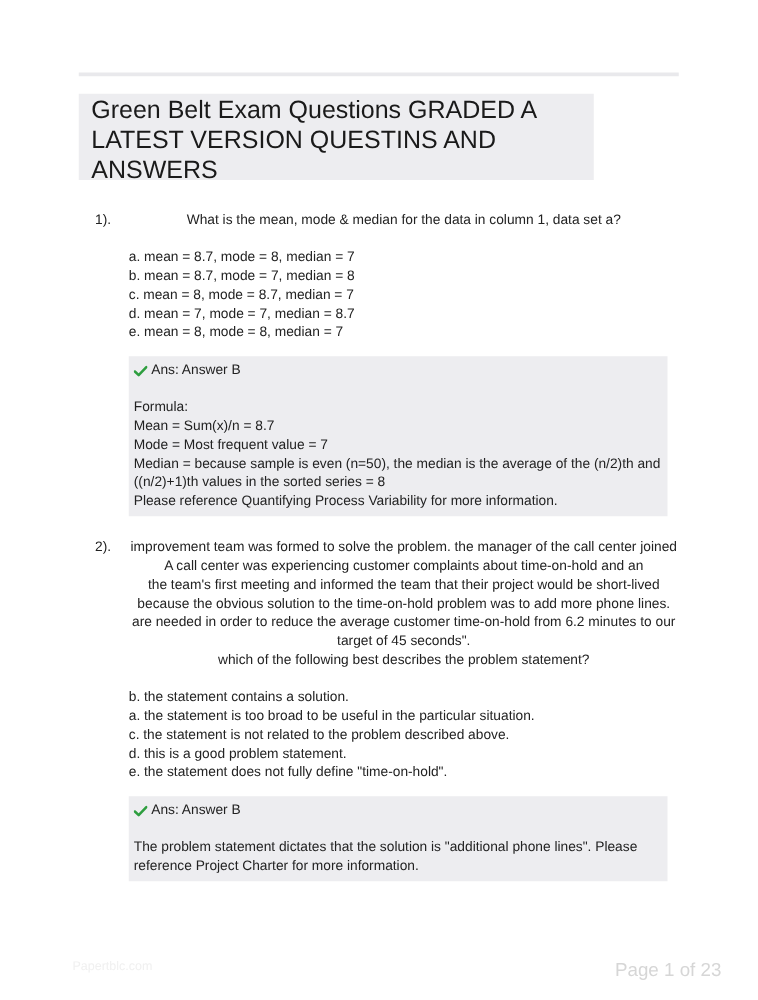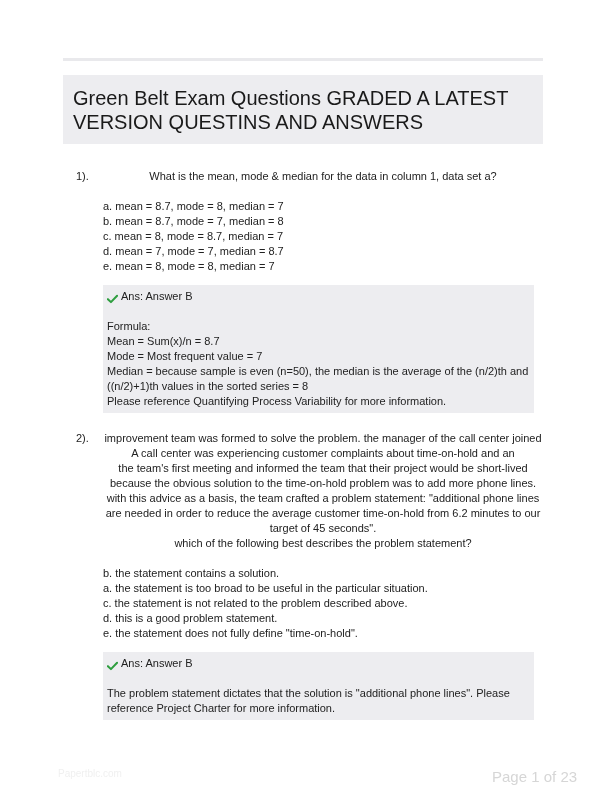--- a/index.html
+++ b/index.html
@@ -20,25 +20,25 @@
       left: 63px;
       top: 58px;
       width: 480px;
       height: 3px;
       background: #e9e9ec;
     }
     .title-box {
       position: absolute;
       left: 63px;
       top: 75px;
-      width: 480px;
+      width: 412px;
       height: 69px;
       background: #ededf0;
       box-sizing: border-box;
-      padding: 11px 10px 0 10px;
+      padding: 1px 10px 0 10px;
     }
     .title-text {
       font-size: 20px;
       line-height: 24px;
       color: #1a1a1a;
       font-weight: normal;
       margin: 0;
     }
     .question {
       position: absolute;
@@ -71,21 +71,21 @@
     }
     .answer-box {
       background: #ededf0;
       margin-top: 11px;
       width: 431px;
       box-sizing: border-box;
       padding: 4px 4px 4px 4px;
     }
     .ans-line {
       display: flex;
-      align-items: flex-end;
+      align-items: center;
     }
     .check-icon {
       display: inline-block;
       width: 11px;
       height: 10px;
       margin-right: 3px;
     }
     .ans-explain {
       margin-top: 15px;
     }
@@ -149,21 +149,20 @@
 </div>
 
 <div class="question" style="top:431px;">
   <span class="q-num">2).</span>
   <div class="q-body">
     <div class="q-text">
       <div>improvement team was formed to solve the problem. the manager of the call center joined</div>
       <div>A call center was experiencing customer complaints about time-on-hold and an</div>
       <div>the team's first meeting and informed the team that their project would be short-lived</div>
       <div>because the obvious solution to the time-on-hold problem was to add more phone lines.</div>
-      <div>with this advice as a basis, the team crafted a problem statement: "additional phone lines</div>
       <div>are needed in order to reduce the average customer time-on-hold from 6.2 minutes to our</div>
       <div>target of 45 seconds".</div>
       <div>which of the following best describes the problem statement?</div>
     </div>
     <ul class="options">
       <li>b. the statement contains a solution.</li>
       <li>a. the statement is too broad to be useful in the particular situation.</li>
       <li>c. the statement is not related to the problem described above.</li>
       <li>d. this is a good problem statement.</li>
       <li>e. the statement does not fully define "time-on-hold".</li>

